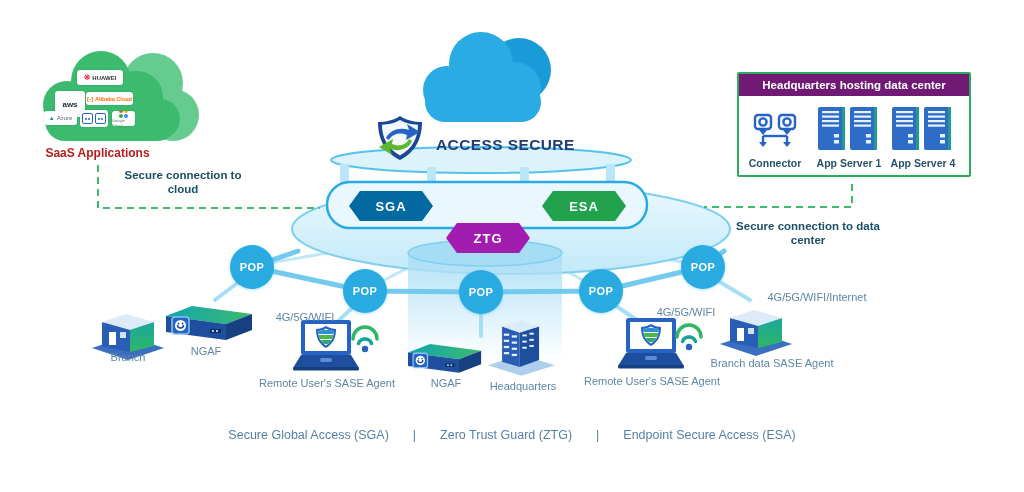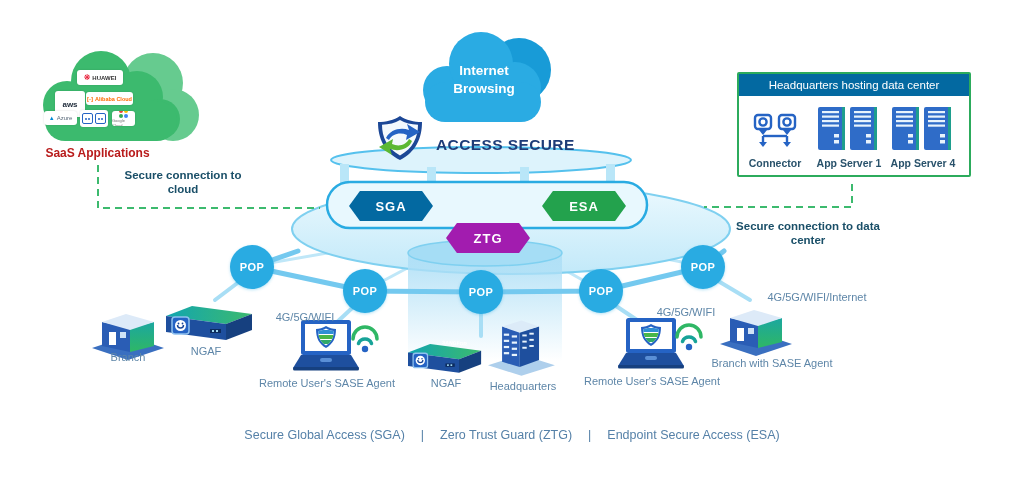--- a/index.html
+++ b/index.html
@@ -13,28 +13,28 @@
   .cloud-text{color:#ffffff;font-weight:bold;font-size:13.5px;line-height:1.3;text-align:center;}
   .brand-text{color:#1e3c78;font-weight:bold;font-size:15.5px;letter-spacing:.4px;white-space:nowrap;}
   .pop{width:44px;height:44px;border-radius:50%;background:#29abe2;color:#fff;font-weight:bold;
        font-size:11px;letter-spacing:.5px;display:flex;align-items:center;justify-content:center;
        box-shadow:0 1px 3px rgba(41,171,226,.35);}
   .hex{width:84px;height:30px;color:#fff;font-weight:bold;font-size:13px;letter-spacing:1px;
        display:flex;align-items:center;justify-content:center;
        clip-path:polygon(13% 0%,87% 0%,100% 50%,87% 100%,13% 100%,0% 50%);}
   .hex-sga{background:#0369a1;} .hex-ztg{background:#a21caf;margin-top:32px;} .hex-esa{background:#23a24d;}
   .dc-box{width:230px;border:2px solid #2cab5c;background:#fff;border-radius:2px;}
-  .dc-head{background:#0369a1;color:#fff;font-weight:normal;font-size:11.5px;text-align:center;
+  .dc-head{background:#701a75;color:#fff;font-weight:bold;font-size:11.5px;text-align:center;
            padding:5px 2px;}
   .dc-body{display:flex;justify-content:space-between;align-items:flex-end;padding:8px 10px 6px 0;}
   .dc-item{display:flex;flex-direction:column;align-items:center;width:72px;}
   .dc-item .dc-lab{margin-top:5px;font-weight:bold;font-size:10.5px;color:#29526b;white-space:nowrap;}
   .chip{position:absolute;background:#fff;border-radius:3px;box-shadow:0 0 2px rgba(0,0,0,.15);
         display:flex;align-items:center;justify-content:center;gap:2px;overflow:hidden;}
-  .legend{display:flex;gap:16px;align-items:center;color:#5581a8;font-size:12.5px;white-space:nowrap;}
+  .legend{display:flex;gap:24px;align-items:center;color:#5581a8;font-size:12.5px;white-space:nowrap;}
   .legend .sep{color:#5581a8;}
   .gicon{display:grid;grid-template-columns:4px 4px;grid-gap:1px;}
   .gicon i{width:4px;height:4px;border-radius:50%;display:block;}
   .sq{width:9px;height:9px;border:1.5px solid #2563c4;border-radius:2px;display:inline-flex;
       align-items:center;justify-content:center;}
   .sq i{width:2px;height:2px;background:#2563c4;border-radius:50%;display:block;margin:0 .5px;}
 </style>
 </head>
 <body>
 
@@ -251,21 +251,20 @@
       <i style="background:#ea4335"></i>
         <i style="background:#fbbc05"></i>
       <i style="background:#34a853"></i>
         <i style="background:#4285f4"></i>
     </span>
     <span style="font-size:4px;color:#777">Google Cloud</span>
   </div>
 
   <div class="abs heading" style="left:30px;top:146px;width:135px">SaaS Applications</div>
   <div class="abs conn-label" style="left:108px;top:168px;width:150px">Secure connection to cloud</div>
-  <div class="abs cloud-text" style="left:438px;top:62px;width:92px">Internet Browsing</div>
   <div class="abs brand-text" style="left:436px;top:136px">ACCESS SECURE</div>
   <div class="abs conn-label" style="left:723px;top:219px;width:170px">Secure connection to data center</div>
 
   <div class="abs hex hex-sga" style="left:349px;top:191px">SGA</div>
   <div class="abs hex hex-ztg" style="left:446px;top:191px">ZTG</div>
   <div class="abs hex hex-esa" style="left:542px;top:191px">ESA</div>
 
   <div class="abs pop" style="left:230px;top:245px">POP</div>
   <div class="abs pop" style="left:343px;top:269px">POP</div>
   <div class="abs pop" style="left:459px;top:270px">POP</div>
@@ -350,21 +349,21 @@
 
   <div class="abs dev-label" style="left:128px;top:351px">Branch</div>
   <div class="abs dev-label" style="left:206px;top:345px">NGAF</div>
   <div class="abs dev-label" style="left:305px;top:311px">4G/5G/WIFI</div>
   <div class="abs dev-label" style="left:327px;top:377px">Remote User's SASE Agent</div>
   <div class="abs dev-label" style="left:446px;top:377px">NGAF</div>
   <div class="abs dev-label" style="left:523px;top:380px">Headquarters</div>
   <div class="abs dev-label" style="left:686px;top:306px">4G/5G/WIFI</div>
   <div class="abs dev-label" style="left:652px;top:375px">Remote User's SASE Agent</div>
   <div class="abs dev-label" style="left:817px;top:291px">4G/5G/WIFI/Internet</div>
-  <div class="abs dev-label" style="left:772px;top:357px">Branch with SASE Agent</div>
+  <div class="abs dev-label" style="left:772px;top:357px">Branch data SASE Agent</div>
 
   <div class="abs legend" style="left:50%;top:428px;transform:translateX(-50%)">
     <span>Secure Global Access (SGA)</span>
     <span class="sep">|</span>
     <span>Zero Trust Guard (ZTG)</span>
     <span class="sep">|</span>
     <span>Endpoint Secure Access (ESA)</span>
   </div>
 
 </div>

